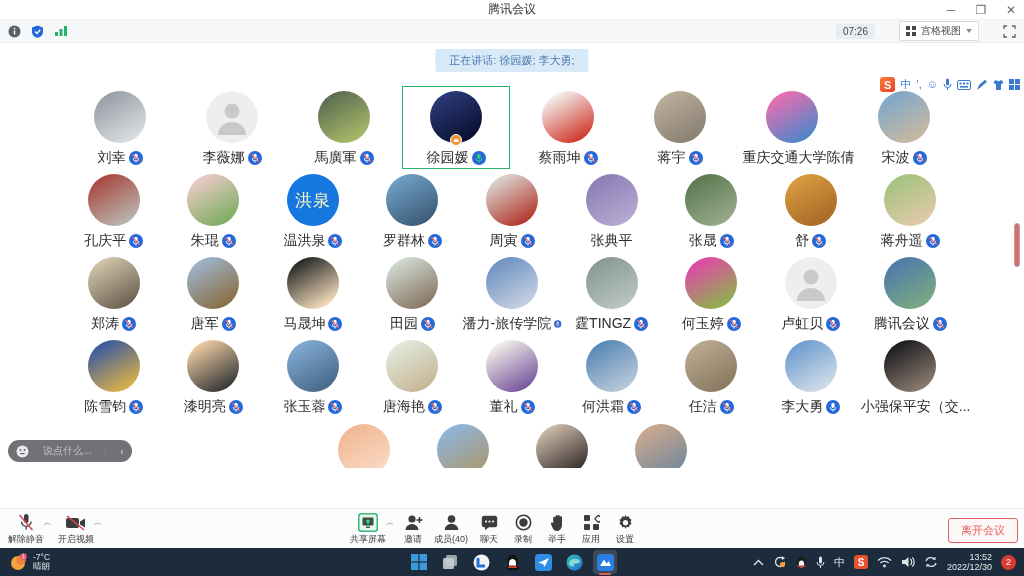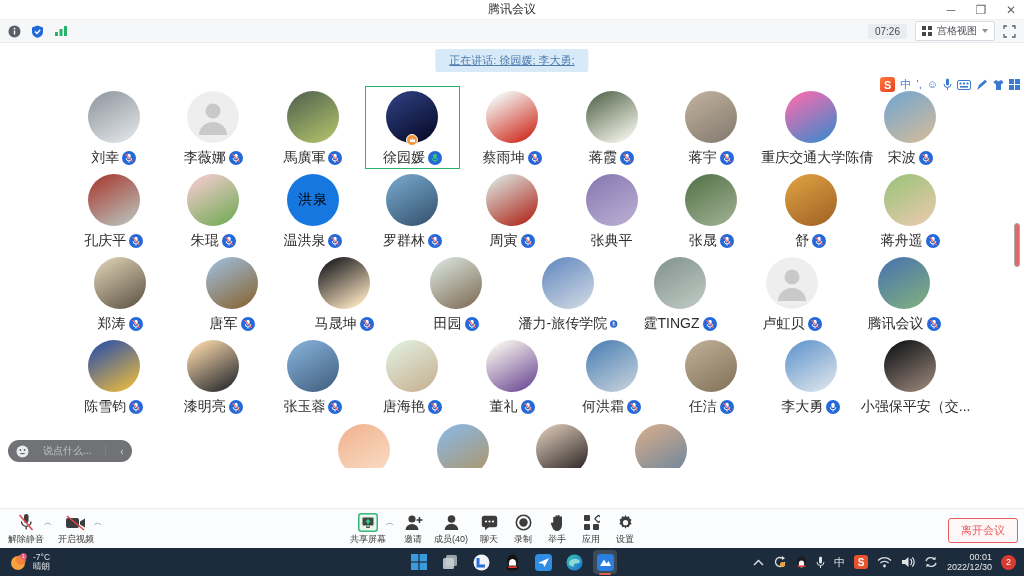--- a/index.html
+++ b/index.html
@@ -11,46 +11,46 @@
   .titlebar { position:absolute; top:0; left:0; width:1024px; height:20px; background:#fff;
     display:flex; align-items:center; justify-content:center; border-bottom:1px solid #f0f0f0;}
   .titlebar .title { font-size:12px; color:#333; }
   .winbtns { position:absolute; right:6px; top:0; height:20px; display:flex; align-items:center; gap:16px; }
   .winbtn { color:#666; font-size:12px; width:14px; text-align:center; cursor:default; line-height:20px;}
 
   
   .subbar { position:absolute; top:20px; left:0; width:1024px; height:23px; background:#f5f7f9;
     border-bottom:1px solid #e9ebee; display:flex; align-items:center; padding:0 8px; }
   .subbar-left { display:flex; align-items:center; gap:10px; }
-  .subbar-right { margin-left:auto; display:flex; align-items:center; gap:8px; }
+  .subbar-right { margin-left:auto; display:flex; align-items:center; gap:24px; }
   .chip-time { background:#e9edf1; color:#44494f; font-size:10px; padding:2px 7px; border-radius:2px; }
   .view-btn { display:flex; align-items:center; gap:5px; background:#fff; border:1px solid #d9dde2;
     border-radius:2px; padding:2px 6px; font-size:10px; color:#44494f; }
   .caret-down { width:0; height:0; border-left:3.5px solid transparent; border-right:3.5px solid transparent;
     border-top:4px solid #8a9097; }
 
   
   .banner { position:absolute; top:49px; left:50%; transform:translateX(-50%);
-    background:#d8e9f8; color:#4d7cae; font-size:11px; padding:4px 14px; border-radius:2px; white-space:nowrap;text-decoration:underline;}
+    background:#d8e9f8; color:#4d7cae; font-size:11px; padding:4px 14px; border-radius:2px; white-space:nowrap;}
 
   
   .imebar { position:absolute; top:77px; right:4px; display:flex; align-items:center; gap:5px; }
   .ime-s { width:15px; height:15px; border-radius:3px; background:linear-gradient(140deg,#ff7a3c,#e8401f);
     color:#fff; font-weight:bold; font-size:11px; display:flex; align-items:center; justify-content:center;}
   .ime-item { color:#3a7ad1; font-size:11px; line-height:15px; }
 
   
   .grid { position:absolute; top:86px; left:64px; width:896px; }
   .grow { display:flex; height:83px; }
   .cell { flex:1; display:flex; flex-direction:column; align-items:center; padding-top:5px; position:relative; }
   .cell.selected::before { content:""; position:absolute; inset:0 2px 0 2px; border:1.5px solid #2ab46f; }
   .avwrap { position:relative; width:52px; height:52px; }
   .avatar { width:52px; height:52px; border-radius:50%; overflow:hidden;
     display:flex; align-items:center; justify-content:center; }
-  .avatar.texty { color:#000000; font-size:14px; letter-spacing:1px; }
+  .avatar.texty { color:#fef9c3; font-size:17px; letter-spacing:1px; }
   .hostbadge { position:absolute; left:50%; transform:translateX(-50%); bottom:-3px; width:12px; height:12px;
     border-radius:50%; background:#f5963c; border:1.5px solid #fff; display:flex; align-items:center; justify-content:center;}
   .hostbadge::after { content:""; width:5px; height:4px; background:#fff;
     clip-path:polygon(0 100%,0 20%,30% 55%,50% 0,70% 55%,100% 20%,100% 100%); }
   .nrow { display:flex; align-items:center; gap:3px; margin-top:6px; max-width:99px; }
   .pname { font-size:14px; color:#2d2d2d; white-space:nowrap; }
   .partialrow { position:absolute; top:424px; left:314px; width:396px; height:44px; overflow:hidden; display:flex; }
   .partialrow .cell { padding-top:0; }
 
   
@@ -274,35 +274,20 @@
               <circle cx="8" cy="8" r="8" fill="#2468d9"></circle>
               <rect x="6.2" y="3" width="3.6" height="6" rx="1.8" fill="#fff"></rect>
               <path d="M4.8 8.2a3.2 3.2 0 0 0 6.4 0" fill="none" stroke="#fff" stroke-width="1.1"></path>
               <line x1="8" y1="11.6" x2="8" y2="13.2" stroke="#fff" stroke-width="1.1"></line>
               <line x1="4" y1="3.6" x2="12.2" y2="12.4" stroke="#ff6b5e" stroke-width="1.5"></line>
             </svg>
           </div>
         </div>
         <div class="cell">
           <div class="avwrap">
-            <div class="avatar" style="background:linear-gradient(150deg,#66755c 15%,#e8ebdf 85%);"></div>
-          </div>
-          <div class="nrow">
-            <span class="pname">蒋霞</span>
-            <svg width="14" height="14" viewBox="0 0 16 16">
-              <circle cx="8" cy="8" r="8" fill="#2468d9"></circle>
-              <rect x="6.2" y="3" width="3.6" height="6" rx="1.8" fill="#fff"></rect>
-              <path d="M4.8 8.2a3.2 3.2 0 0 0 6.4 0" fill="none" stroke="#fff" stroke-width="1.1"></path>
-              <line x1="8" y1="11.6" x2="8" y2="13.2" stroke="#fff" stroke-width="1.1"></line>
-              <line x1="4" y1="3.6" x2="12.2" y2="12.4" stroke="#ff6b5e" stroke-width="1.5"></line>
-            </svg>
-          </div>
-        </div>
-        <div class="cell">
-          <div class="avwrap">
             <div class="avatar" style="background:linear-gradient(150deg,#b9ab97 15%,#8a8175 85%);"></div>
           </div>
           <div class="nrow">
             <span class="pname">蒋宇</span>
             <svg width="14" height="14" viewBox="0 0 16 16">
               <circle cx="8" cy="8" r="8" fill="#2468d9"></circle>
               <rect x="6.2" y="3" width="3.6" height="6" rx="1.8" fill="#fff"></rect>
               <path d="M4.8 8.2a3.2 3.2 0 0 0 6.4 0" fill="none" stroke="#fff" stroke-width="1.1"></path>
               <line x1="8" y1="11.6" x2="8" y2="13.2" stroke="#fff" stroke-width="1.1"></line>
               <line x1="4" y1="3.6" x2="12.2" y2="12.4" stroke="#ff6b5e" stroke-width="1.5"></line>
@@ -545,20 +530,35 @@
               <line x1="4" y1="3.6" x2="12.2" y2="12.4" stroke="#ff6b5e" stroke-width="1.5"></line>
             </svg>
           </div>
         </div>
         <div class="cell">
           <div class="avwrap">
             <div class="avatar" style="background:linear-gradient(150deg,#8a9a96 15%,#b8c4bd 85%);"></div>
           </div>
           <div class="nrow">
             <span class="pname">霆TINGZ</span>
+            <svg width="14" height="14" viewBox="0 0 16 16">
+              <circle cx="8" cy="8" r="8" fill="#2468d9"></circle>
+              <rect x="6.2" y="3" width="3.6" height="6" rx="1.8" fill="#fff"></rect>
+              <path d="M4.8 8.2a3.2 3.2 0 0 0 6.4 0" fill="none" stroke="#fff" stroke-width="1.1"></path>
+              <line x1="8" y1="11.6" x2="8" y2="13.2" stroke="#fff" stroke-width="1.1"></line>
+              <line x1="4" y1="3.6" x2="12.2" y2="12.4" stroke="#ff6b5e" stroke-width="1.5"></line>
+            </svg>
+          </div>
+        </div>
+        <div class="cell">
+          <div class="avwrap">
+            <div class="avatar" style="background:linear-gradient(150deg,#e049a8 15%,#8fb04f 85%);"></div>
+          </div>
+          <div class="nrow">
+            <span class="pname">何玉婷</span>
             <svg width="14" height="14" viewBox="0 0 16 16">
               <circle cx="8" cy="8" r="8" fill="#2468d9"></circle>
               <rect x="6.2" y="3" width="3.6" height="6" rx="1.8" fill="#fff"></rect>
               <path d="M4.8 8.2a3.2 3.2 0 0 0 6.4 0" fill="none" stroke="#fff" stroke-width="1.1"></path>
               <line x1="8" y1="11.6" x2="8" y2="13.2" stroke="#fff" stroke-width="1.1"></line>
               <line x1="4" y1="3.6" x2="12.2" y2="12.4" stroke="#ff6b5e" stroke-width="1.5"></line>
             </svg>
           </div>
         </div>
         <div class="cell">
@@ -1002,18 +1002,18 @@
           </svg>
         </span>
         <span>
           <svg width="14" height="12" viewBox="0 0 14 12">
             <path d="M2 5 a5 4.3 0 0 1 9-1.6" stroke="#dfe3e6" stroke-width="1.3" fill="none"></path>
             <path d="M11.8 0.8 L11.3 4 L8.2 3.2 Z" fill="#dfe3e6"></path>
             <path d="M12 7 a5 4.3 0 0 1-9 1.6" stroke="#dfe3e6" stroke-width="1.3" fill="none"></path>
             <path d="M2.2 11.2 L2.7 8 L5.8 8.8 Z" fill="#dfe3e6"></path>
           </svg>
         </span>
-        <span class="tb-clock"><span>00:01</span><br><span>2022/12/30</span></span>
+        <span class="tb-clock"><span>13:52</span><br><span>2022/12/30</span></span>
         <span class="tb-badge">2</span>
       </div>
   </div>
 
 </div>
 
 </body></html>

